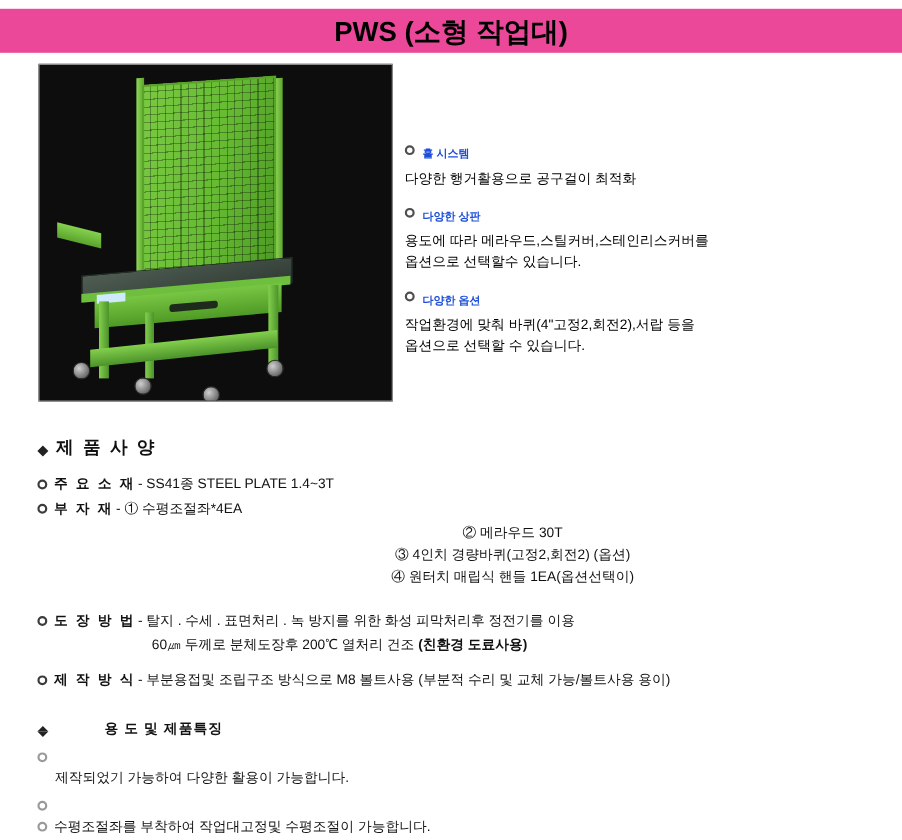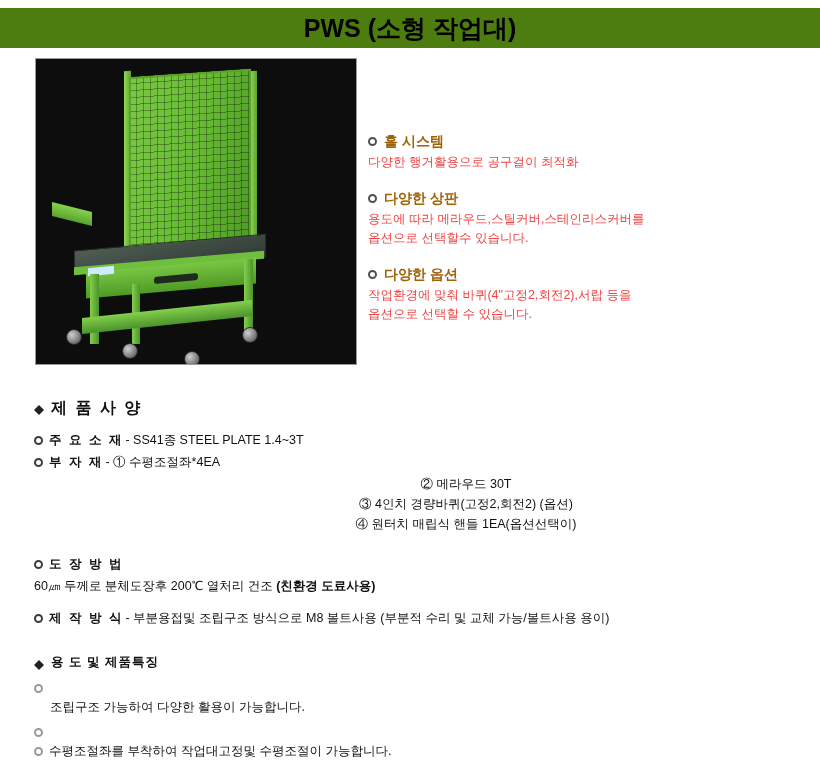--- a/index.html
+++ b/index.html
@@ -20,21 +20,21 @@
     height: 764px;
     position: relative;
   }
   
   .title-banner {
     position: absolute;
     left: 0;
     top: 8px;
     width: 820px;
     height: 40px;
-    background: #4d7c0f;
+    background: #ec4899;
     display: flex;
     align-items: center;
     justify-content: center;
   }
   .title-text {
     font-size: 25px;
     font-weight: bold;
     letter-spacing: 0px;
     color: #000000;
   }
@@ -165,40 +165,40 @@
   .features {
     position: absolute;
     left: 368px;
     top: 132px;
     width: 430px;
   }
   .feature {
     margin-bottom: 17px;
   }
   .feature-head {
-    font-size: 14px;
+    font-size: 10px;
     font-weight: bold;
-    color: #a16207;
-    display: flex;
-    align-items: center;
+    color: #1d4ed8;
+    display: flex;
+    align-items: flex-start;
     line-height: 18px;
   }
   .ring {
     display: inline-block;
     width: 9px;
     height: 9px;
     border: 2px solid #4f4f4f;
     border-radius: 50%;
     margin-right: 7px;
     box-sizing: border-box;
   }
   .feature-body {
     font-size: 12.5px;
     line-height: 19px;
-    color: #ef4444;
+    color: #000000;
     margin-top: 3px;
   }
   
   .specs {
     position: absolute;
     left: 34px;
     top: 398px;
     width: 760px;
     font-size: 12.5px;
     line-height: 19px;
@@ -250,29 +250,31 @@
     margin-right: 2px;
   }
   .row-val { }
   .sub-list {
     margin: 0 0 0 104px;
   }
   .sub-list div { margin-bottom: 1px; text-align: center; }
   .gap-lg { height: 20px; }
   .gap-md { height: 13px; }
   .indent-coat {
+    margin-left: 104px;
   }
   .bold { font-weight: bold; }
   .usage-title {
     font-weight: bold;
     font-size: 12.5px;
     letter-spacing: 1px;
     display: flex;
     align-items: center;
     margin: 2px 0 7px 0;
+    gap: 44px;
   }
   .usage-row {
     display: flex;
     align-items: flex-start;
     margin-bottom: 5px;
   }
   .usage-sub {
     margin: 0 0 6px 16px;
   }
 </style>
@@ -359,20 +361,21 @@
       <div>② 메라우드 30T</div>
       <div>③ 4인치 경량바퀴(고정2,회전2) (옵션)</div>
       <div>④ 원터치 매립식 핸들 1EA(옵션선택이)</div>
     </div>
 
     <div class="gap-lg"></div>
 
     <div class="row">
       <span class="row-ring"></span>
       <span class="row-label">도 장 방 법</span>
+      <span class="row-val">- 탈지 . 수세 . 표면처리 . 녹 방지를 위한 화성 피막처리후 정전기를 이용</span>
     </div>
     <div class="indent-coat">
       <span>60㎛ 두께로 분체도장후 200℃ 열처리 건조 </span><span class="bold">(친환경 도료사용)</span>
     </div>
 
     <div class="gap-md"></div>
 
     <div class="row">
       <span class="row-ring"></span>
       <span class="row-label">제 작 방 식</span>
@@ -382,21 +385,21 @@
     <div class="gap-lg"></div>
 
     <div class="usage-title">
       <span class="diamond"></span>
       <span>용 도 및  제품특징</span>
     </div>
 
     <div class="usage-row">
       <span class="row-ring light"></span>
     </div>
-    <div class="usage-sub">조립구조 가능하여 다양한 활용이 가능합니다.</div>
+    <div class="usage-sub">제작되었기 가능하여 다양한 활용이 가능합니다.</div>
 
     <div class="usage-row">
       <span class="row-ring light"></span>
     </div>
 
     <div class="usage-row">
       <span class="row-ring light"></span>
       <span>수평조절좌를 부착하여 작업대고정및 수평조절이 가능합니다.</span>
     </div>
 

